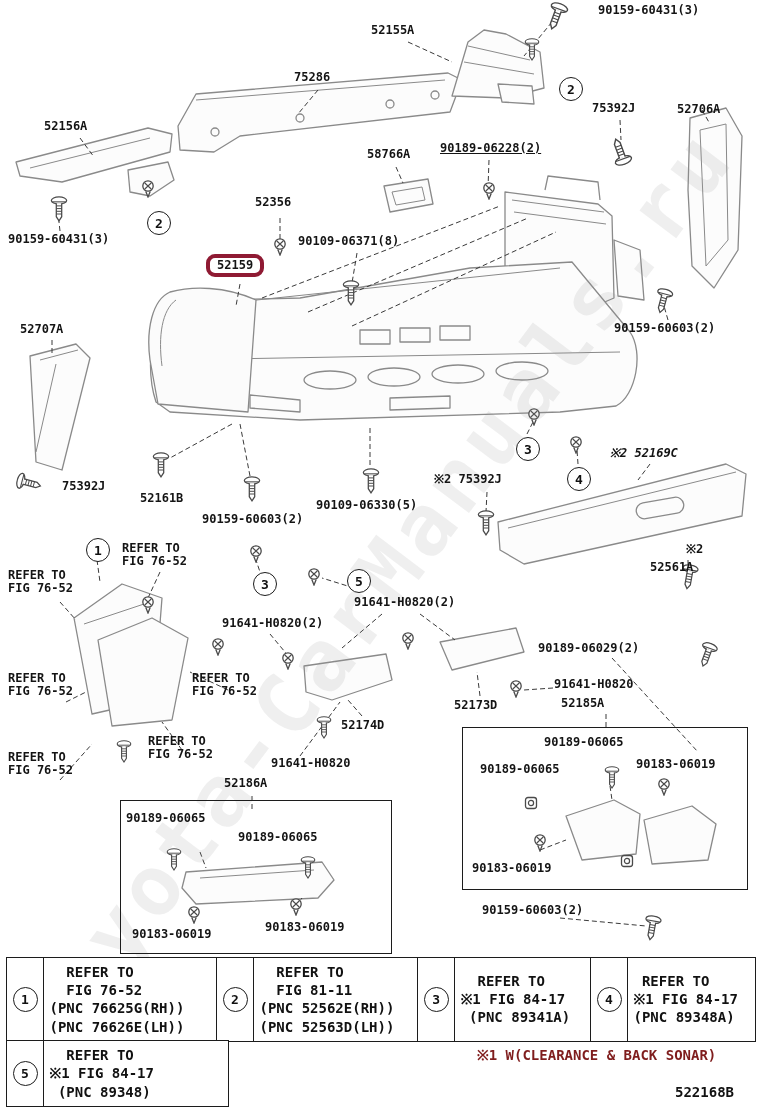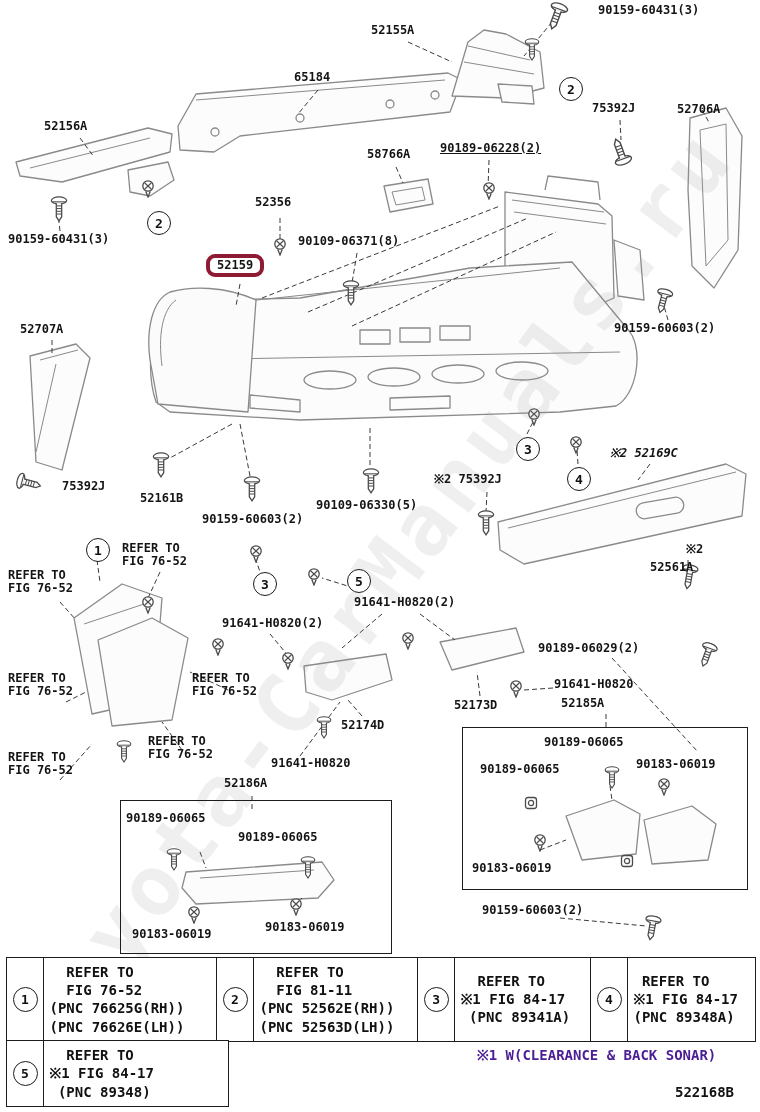--- a/index.html
+++ b/index.html
@@ -20,21 +20,21 @@
   #ref-table{position:absolute;left:6px;top:957px;width:748px;z-index:4;font-weight:bold;color:#111;}
   .trow{display:flex;}
   .trow.second{margin-top:-1.5px;}
   .tcell{border:1.5px solid #1c1c1c;background:#fff;margin-right:-1.5px;}
   .tcell.num{width:36px;display:flex;align-items:center;justify-content:center;flex:0 0 auto;}
   .tcell.txt{padding:5px 6px;font-size:14px;line-height:1.3;white-space:pre;display:flex;flex-direction:column;justify-content:center;}
   .tcell.txt.w1{width:182px;} .tcell.txt.w2{width:172px;} .tcell.txt.w3{width:140px;} .tcell.txt.w4{width:130px;}
   .ccircle{display:inline-flex;width:23px;height:23px;border:1.6px solid #1c1c1c;border-radius:50%;
     align-items:center;justify-content:center;font-size:13px;}
   #notes{position:absolute;left:477px;top:1044px;z-index:4;font-weight:bold;}
-  .note-line{font-size:14px;line-height:1.7;color:#4c1d95;white-space:pre;}
+  .note-line{font-size:14px;line-height:1.7;color:#7f1d1d;white-space:pre;}
   #diagram-code{position:absolute;left:675px;top:1084px;z-index:4;font-size:14px;font-weight:bold;color:#111;}
 </style>
 </head>
 <body>
 
 <div id="stage">
 
   <svg id="art" width="760" height="1112" viewBox="0 0 760 1112">
     <defs>
       <symbol id="sym-screw" viewBox="0 0 20 30">
@@ -227,21 +227,21 @@
   </svg>
 
   <div id="watermark">Toyota-CarManuals.ru</div>
 
   <div class="group-box" style="left:462px;top:727px;width:284px;height:161px;"></div>
   <div class="group-box" style="left:120px;top:800px;width:270px;height:152px;"></div>
 
   <div id="labels">
       <div class="part-label" style="left: 598px; top: 4px;">90159-60431(3)</div>
       <div class="part-label" style="left: 371px; top: 24px;">52155A</div>
-      <div class="part-label" style="left: 294px; top: 71px;">65184</div>
+      <div class="part-label" style="left: 294px; top: 71px;">75286</div>
       <div class="part-label" style="left: 592px; top: 102px;">75392J</div>
       <div class="part-label" style="left: 677px; top: 103px;">52706A</div>
       <div class="part-label" style="left: 44px; top: 120px;">52156A</div>
       <div class="part-label" style="left: 367px; top: 148px;">58766A</div>
       <div class="part-label" style="left: 440px; top: 142px; text-decoration: underline;">90189-06228(2)</div>
       <div class="part-label" style="left: 255px; top: 196px;">52356</div>
       <div class="part-label" style="left: 8px; top: 233px;">90159-60431(3)</div>
       <div class="part-label" style="left: 298px; top: 235px;">90109-06371(8)</div>
       <div class="part-label highlight" style="left: 206px; top: 254px;">52159</div>
       <div class="part-label" style="left: 20px; top: 323px;">52707A</div>

